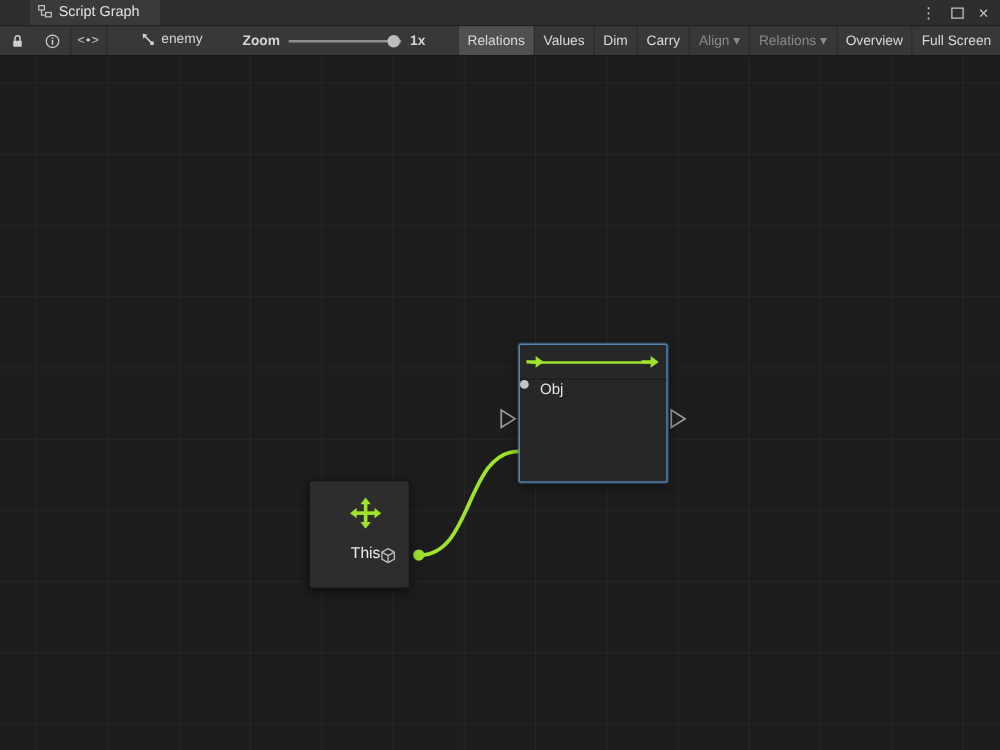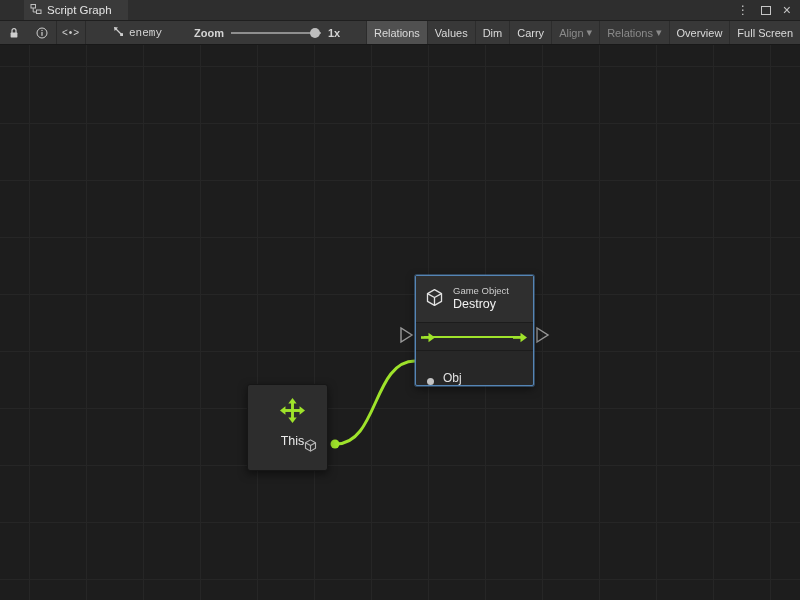--- a/index.html
+++ b/index.html
@@ -25,21 +25,21 @@
   .kebab{font-size:12px;line-height:1;}
   .maxbox{width:8px;height:7px;border:1px solid #c6c6c6;display:inline-block;}
   .closex{font-size:14px;line-height:1;}
   
   .toolbar{
     height:23px;background:#383838;border-bottom:1px solid #181818;
     display:flex;align-items:center;font-size:11px;color:#d4d4d4;
   }
   .tb-icon{width:28px;height:100%;display:flex;align-items:center;justify-content:center;}
   .tb-sep{width:1px;height:100%;background:#2a2a2a;}
-  .graph-ref{display:flex;align-items:center;gap:5px;margin-left:26px;font-family:Liberation Mono, monospace;}
+  .graph-ref{display:flex;gap:5px;margin-left:26px;}
   .zoom-group{display:flex;align-items:center;margin-left:32px;font-weight:bold;}
   .zoom-track{width:90px;height:2px;background:#8f8f8f;position:relative;margin:0 7px;}
   .zoom-thumb{position:absolute;right:1px;top:-4px;width:10px;height:10px;border-radius:50%;background:#bdbdbd;}
   .tb-buttons{margin-left:auto;display:flex;height:100%;}
   .tb-button{
     display:flex;align-items:center;gap:3px;padding:0 7px;height:100%;
     border-left:1px solid #2c2c2c;white-space:nowrap;color:#dadada;
   }
   .tb-button.active{background:#505050;}
   .tb-button.disabled{color:#8a8a8a;}
@@ -74,21 +74,21 @@
     height:46px;background:#2f2f2f;display:flex;align-items:center;gap:8px;
     padding:0 8px;border-bottom:1px solid #1c1c1c;
   }
   .destroy-titles{display:flex;flex-direction:column;line-height:1.25;}
   .destroy-category{font-size:9.5px;color:#cdcdcd;}
   .destroy-title{font-size:12.5px;color:#f2f2f2;}
   .flow-row{height:27px;position:relative;border-bottom:1px solid #1c1c1c;}
   .flow-line{position:absolute;left:8px;right:8px;top:12.5px;height:2px;background:#9FE32B;}
   .flow-arrow-left{position:absolute;left:5px;top:7px;}
   .flow-arrow-right{position:absolute;right:5px;top:7px;}
-  .obj-row{height:34px;display:flex;align-items:flex-end;gap:9px;padding-left:11px;}
+  .obj-row{height:34px;display:flex;align-items:flex-start;gap:9px;}
   .port-dot{width:7px;height:7px;border-radius:50%;background:#c4c4c4;}
   .obj-label{font-size:12px;color:#e2e2e2;}
 </style>
 </head>
 <body>
 
 <div class="titlebar" data-interactable="false">
   <div class="tab" data-interactable="true">
     <span data-interactable="false">
       <svg width="12" height="12" viewBox="0 0 12 12">
@@ -200,32 +200,20 @@
     </div>
     <span class="this-cube" data-interactable="false">
       <svg width="15" height="15" viewBox="0 0 24 24" fill="none" stroke="#b8b8b8" stroke-width="1.8" stroke-linejoin="round">
         <path d="M12 3 L20 7.5 V16.5 L12 21 L4 16.5 V7.5 Z"></path>
         <path d="M4 7.5 L12 12 L20 7.5 M12 12 V21"></path>
       </svg>
     </span>
   </div>
 
   <div class="node node-destroy" data-interactable="true">
-    <div class="destroy-header" data-interactable="false">
-      <span data-interactable="false">
-        <svg width="21" height="21" viewBox="0 0 24 24" fill="none" stroke="#e2e2e2" stroke-width="1.5" stroke-linejoin="round">
-          <path d="M12 3 L20 7.5 V16.5 L12 21 L4 16.5 V7.5 Z"></path>
-          <path d="M4 7.5 L12 12 L20 7.5 M12 12 V21"></path>
-        </svg>
-      </span>
-      <span class="destroy-titles">
-        <span class="destroy-category" data-interactable="false">Game Object</span>
-        <span class="destroy-title" data-interactable="false">Destroy</span>
-      </span>
-    </div>
     <div class="flow-row" data-interactable="false">
       <span class="flow-line" data-interactable="false"></span>
       <span class="flow-arrow-left" data-interactable="true">
         <svg width="15" height="13" viewBox="0 0 15 13">
           <rect x="0" y="5.2" width="8" height="2.6" fill="#9FE32B"></rect>
           <path d="M7.5 1.8 L14 6.5 L7.5 11.2 Z" fill="#9FE32B"></path>
         </svg>
       </span>
       <span class="flow-arrow-right" data-interactable="true">
         <svg width="15" height="13" viewBox="0 0 15 13">

